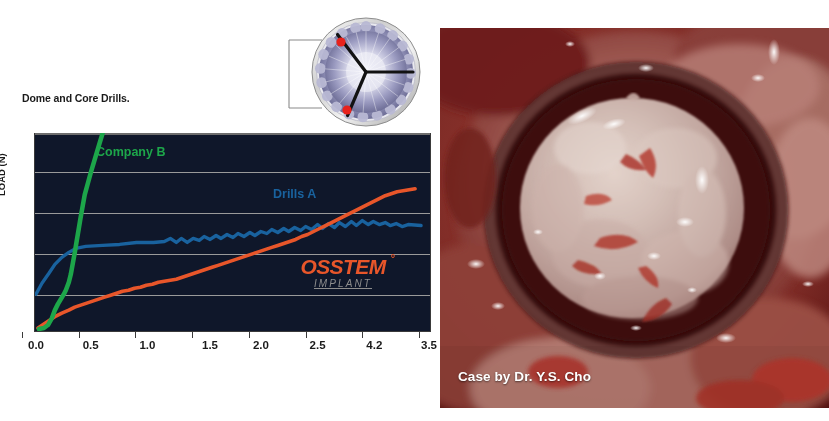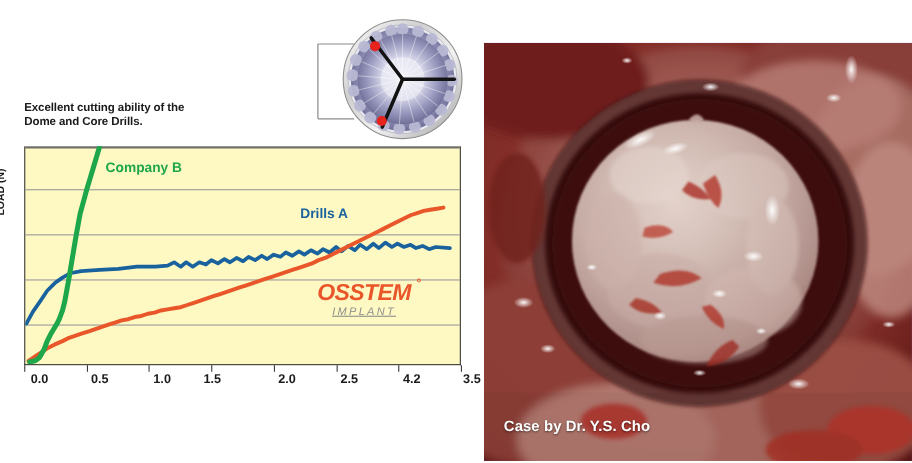--- a/index.html
+++ b/index.html
@@ -56,27 +56,27 @@
   }
   #drill-circle-wrap {
     position: absolute;
     left: 72px; top: 2px;
     width: 112px; height: 112px;
   }
 
   
   #plot {
     position: absolute;
-    left: 22px; top: 133px;
+    left: 34px; top: 133px;
     width: 397px; height: 199px;
     border-left: 1.5px solid #3a3a3a;
     border-right: 1.5px solid #3a3a3a;
     border-bottom: 1.5px solid #3a3a3a;
     box-sizing: border-box;
-    background: #fef9c3;
+    background: #0f172a;
   }
   .gridline {
     position: absolute;
     left: 0; right: 0;
     height: 1px;
     background: #9a9a9a;
   }
   #plot-top { top: 0; height: 1.5px; background: #6d6d6d; }
 
   #y-axis-title {
@@ -155,43 +155,42 @@
     font-style: italic;
     color: #8d8d8d;
     letter-spacing: 2.1px;
     margin-top: -1px;
     text-decoration: underline;
   }
 
   
   #photo {
     position: absolute;
-    left: 440px; top: 39px;
+    left: 440px; top: 28px;
     width: 389px; height: 380px;
     overflow: hidden;
-    background: #8b5cf6;
+    background: #ef4444;
   }
   #photo-svg { position: absolute; left: 0; top: 0; }
   #photo-caption {
     position: absolute;
     left: 18px; bottom: 24px;
     font-size: 13.5px;
     font-weight: bold;
     color: #ffffff;
     letter-spacing: 0.1px;
     text-shadow: 0 1px 2px rgba(0,0,0,0.55);
   }
 </style>
 </head>
 <body>
 
 <div id="left-panel">
 
   <div id="chart-caption">
-    <div>Excellent cutting ability of the</div>
     <div>Dome and Core Drills.</div>
   </div>
 
   <div id="drill-diagram">
 
 
     <svg id="drill-leader" viewBox="0 0 40 76">
       <path d="M1 4 L1 72" stroke="#8a8a8a" stroke-width="1.1" fill="none"></path>
       <path d="M1 4 L34 4" stroke="#8a8a8a" stroke-width="1.1" fill="none"></path>
       <path d="M1 72 L34 72" stroke="#8a8a8a" stroke-width="1.1" fill="none"></path>
@@ -331,21 +330,21 @@
     <div class="xtick-mark" style="left:113.4px"></div>
     <div class="xtick-mark" style="left:170.1px"></div>
     <div class="xtick-mark" style="left:226.9px"></div>
     <div class="xtick-mark" style="left:283.6px"></div>
     <div class="xtick-mark" style="left:340.3px"></div>
     <div class="xtick-mark" style="left:397px"></div>
 
     <div class="xtick-label" style="left:2px">0.0</div>
     <div class="xtick-label" style="left:56.7px">0.5</div>
     <div class="xtick-label" style="left:113.4px">1.0</div>
-    <div class="xtick-label" style="left:159px">1.5</div>
+    <div class="xtick-label" style="left:176px">1.5</div>
     <div class="xtick-label" style="left:226.9px">2.0</div>
     <div class="xtick-label" style="left:283.6px">2.5</div>
     <div class="xtick-label" style="left:340.3px">4.2</div>
     <div class="xtick-label" style="left:395px">3.5</div>
   </div>
 </div>
 
 <div id="photo">
   <svg id="photo-svg" width="389" height="380" viewBox="0 0 389 380">
     <defs>

